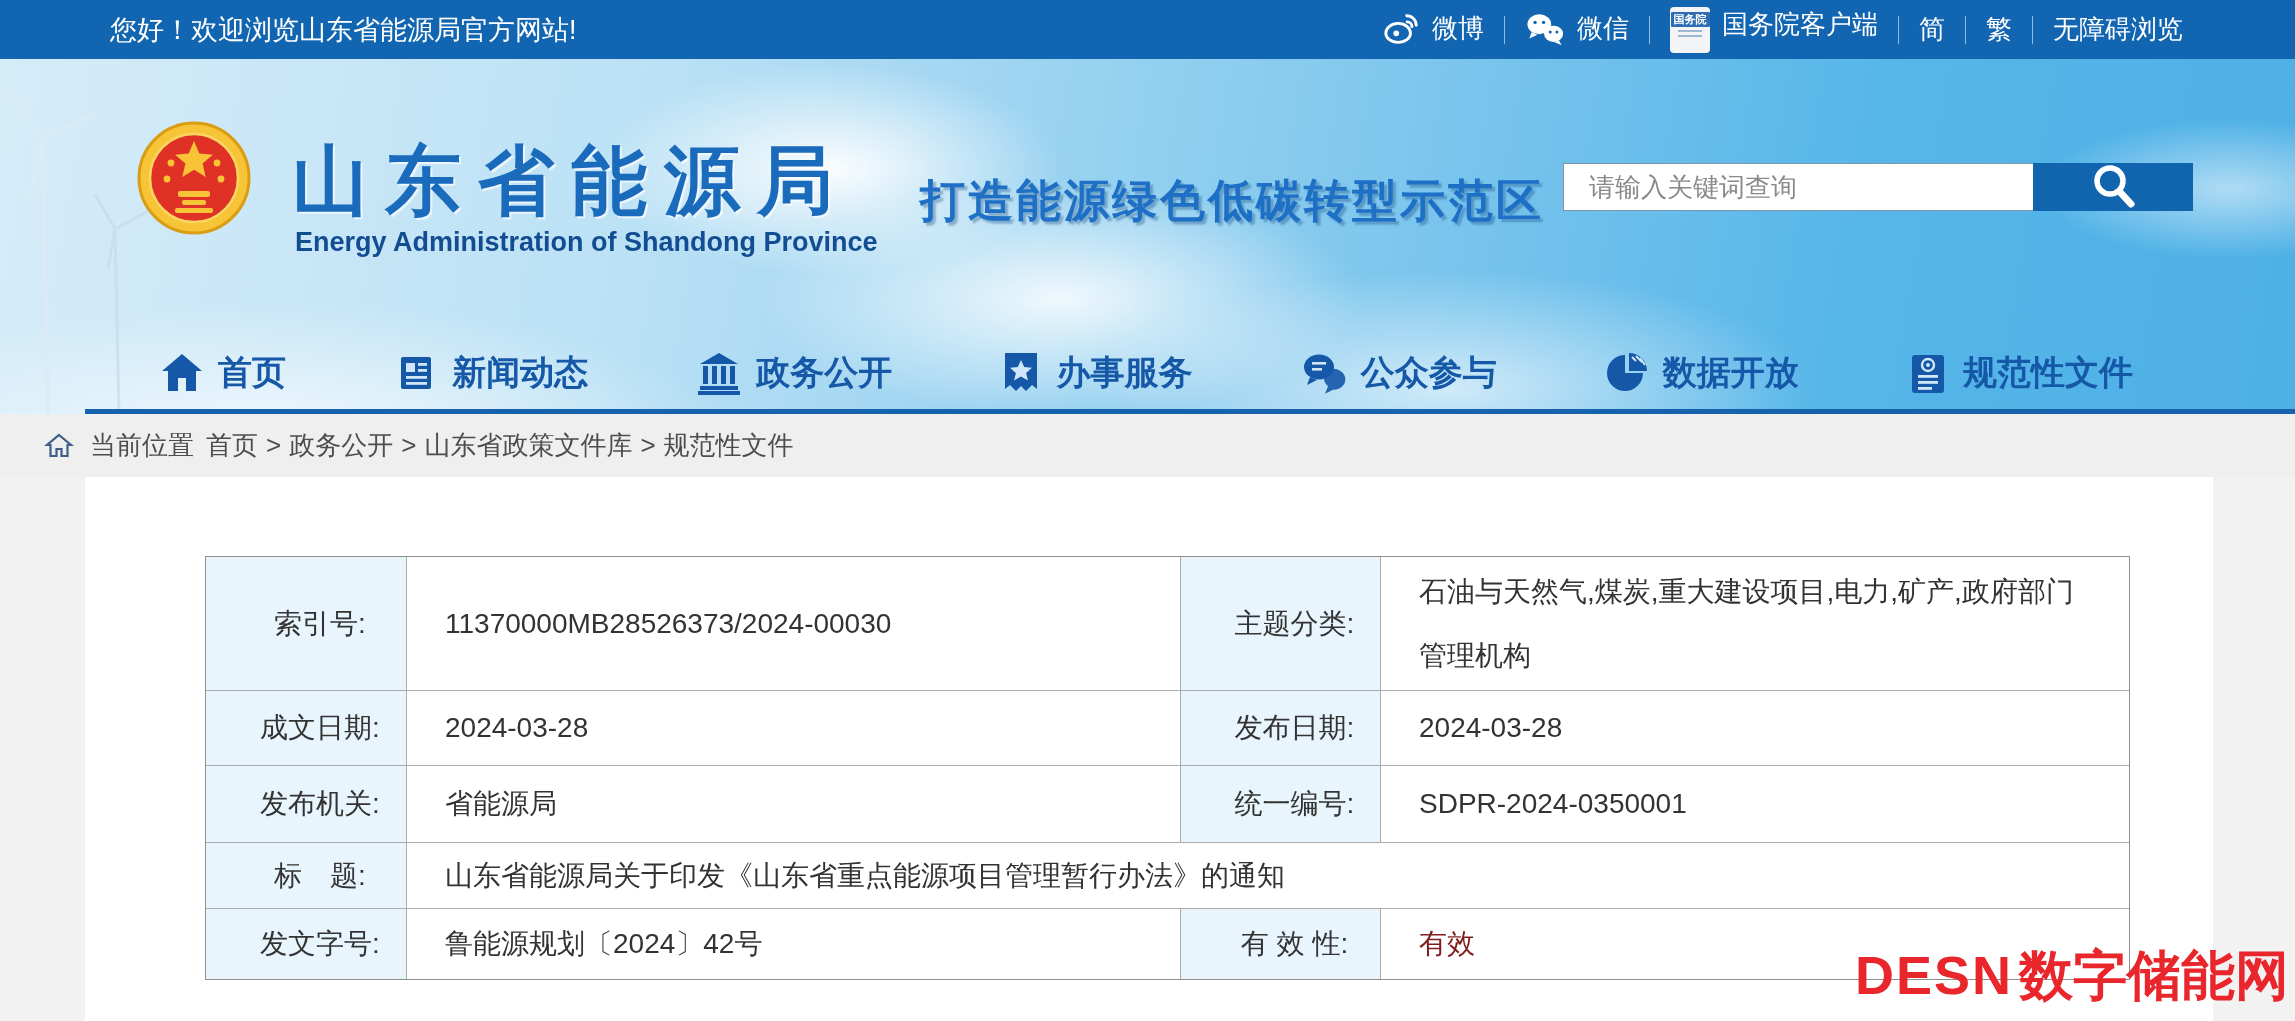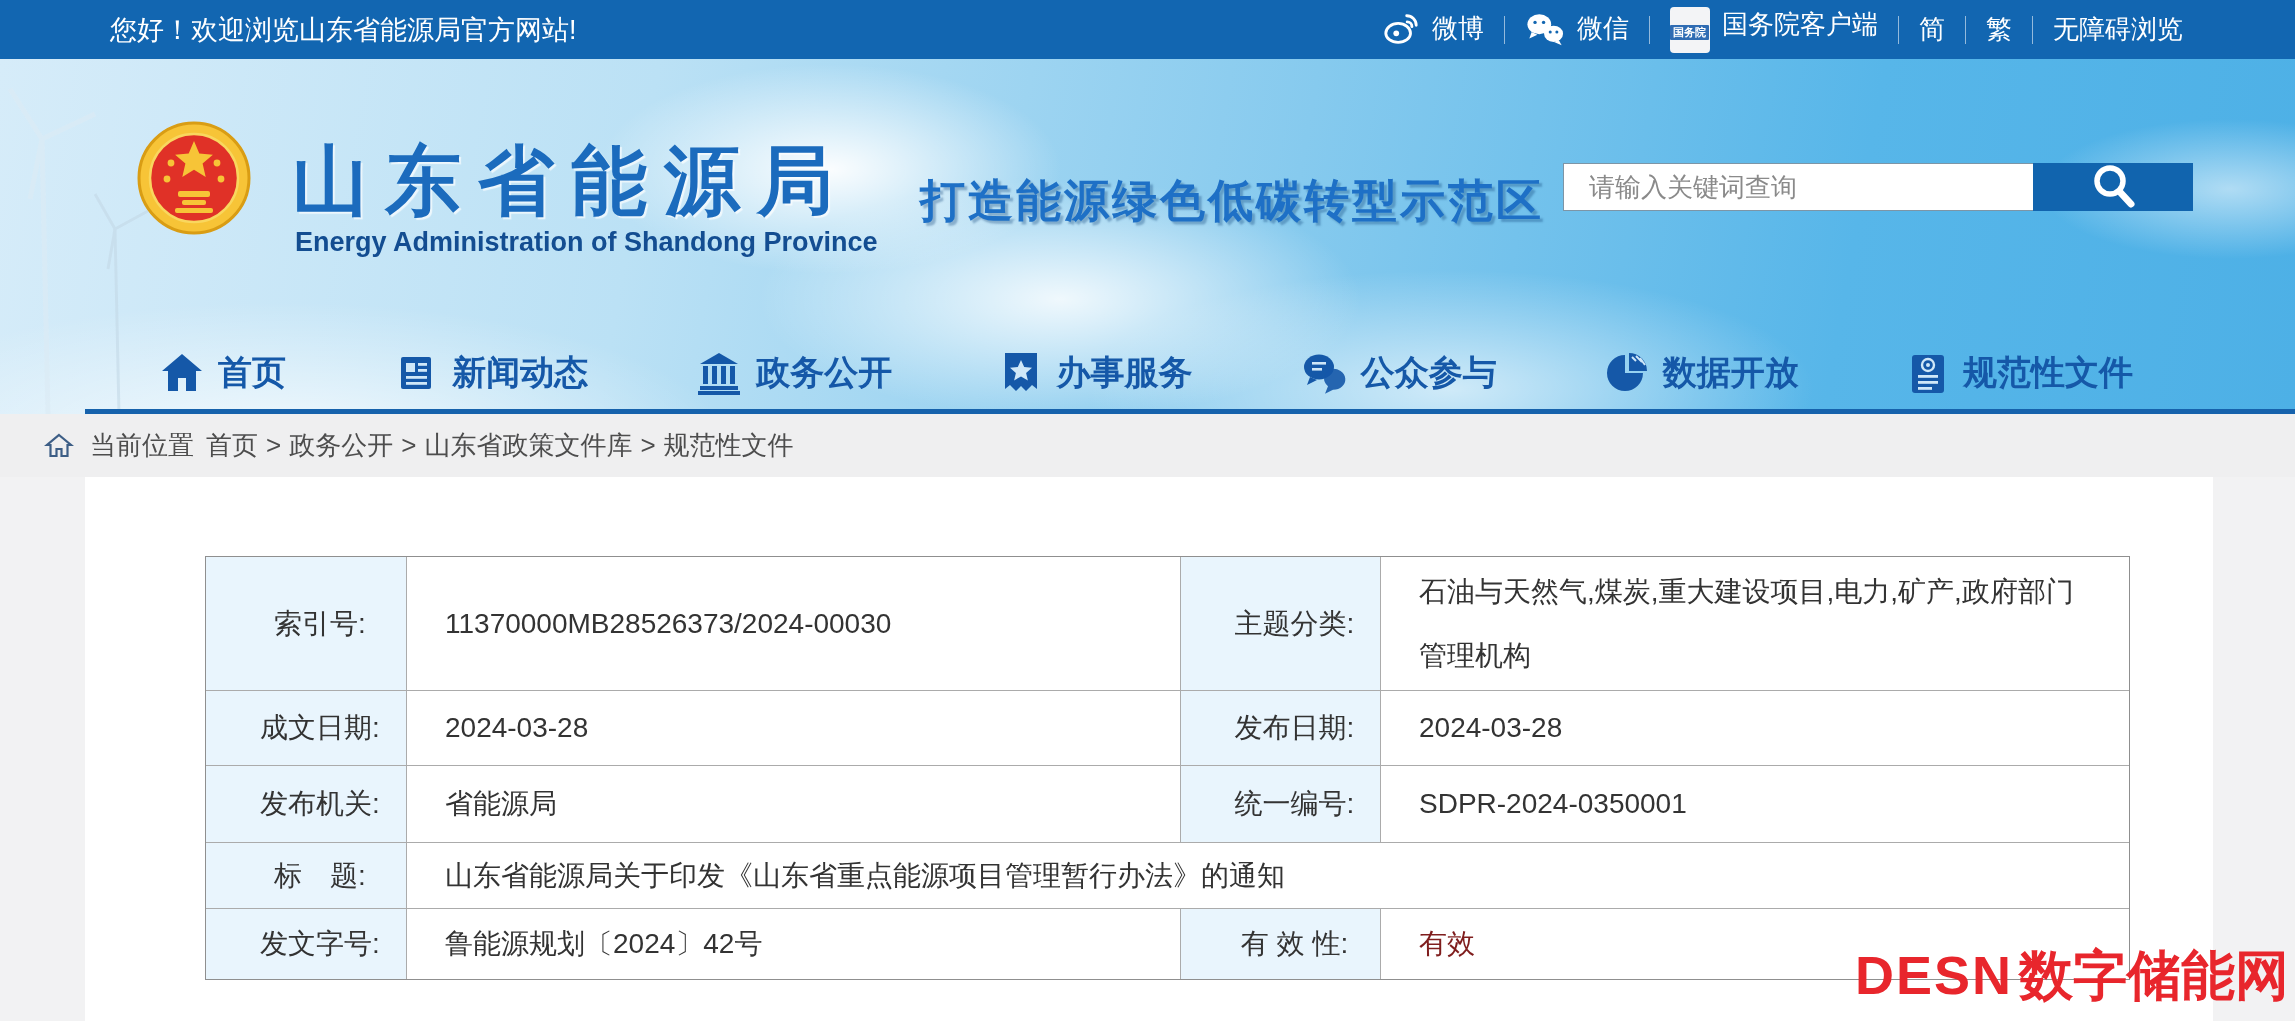--- a/index.html
+++ b/index.html
@@ -11,21 +11,21 @@
     height:59px; background:#1266b1; color:#fff;
     display:flex; align-items:center; justify-content:space-between;
     padding:0 112px 0 110px; font-size:27px;gap:31px;
   }
   .topbar-right { display:flex; align-items:center; font-size:26px; }
   .tb-item { display:flex; align-items:flex-start; gap:12px; white-space:nowrap; cursor:pointer; }
   .tb-divider { width:1px; height:28px; background:rgba(255,255,255,.55); margin:0 20px; }
   .tb-icon svg { display:block; }
   .gov-client-ico {
     width:40px; height:46px; background:#f3f4f6; border-radius:4px;
-    display:flex; flex-direction:row; align-items:center; padding-top:5px; gap:3px;
+    display:flex; flex-direction:column; align-items:center; padding-top:5px; gap:3px;
   }
   .gov-client-ico .blue-box {
     background:#2f6cb3; color:#fff; font-size:11px; font-weight:bold;
     padding:2px 3px; line-height:1; border-radius:1px; white-space:nowrap;
   }
   .gov-client-ico .mini-line { width:24px; height:2px; background:#9db7d4; }
 
   
   .header {
     position:relative; height:355px;

